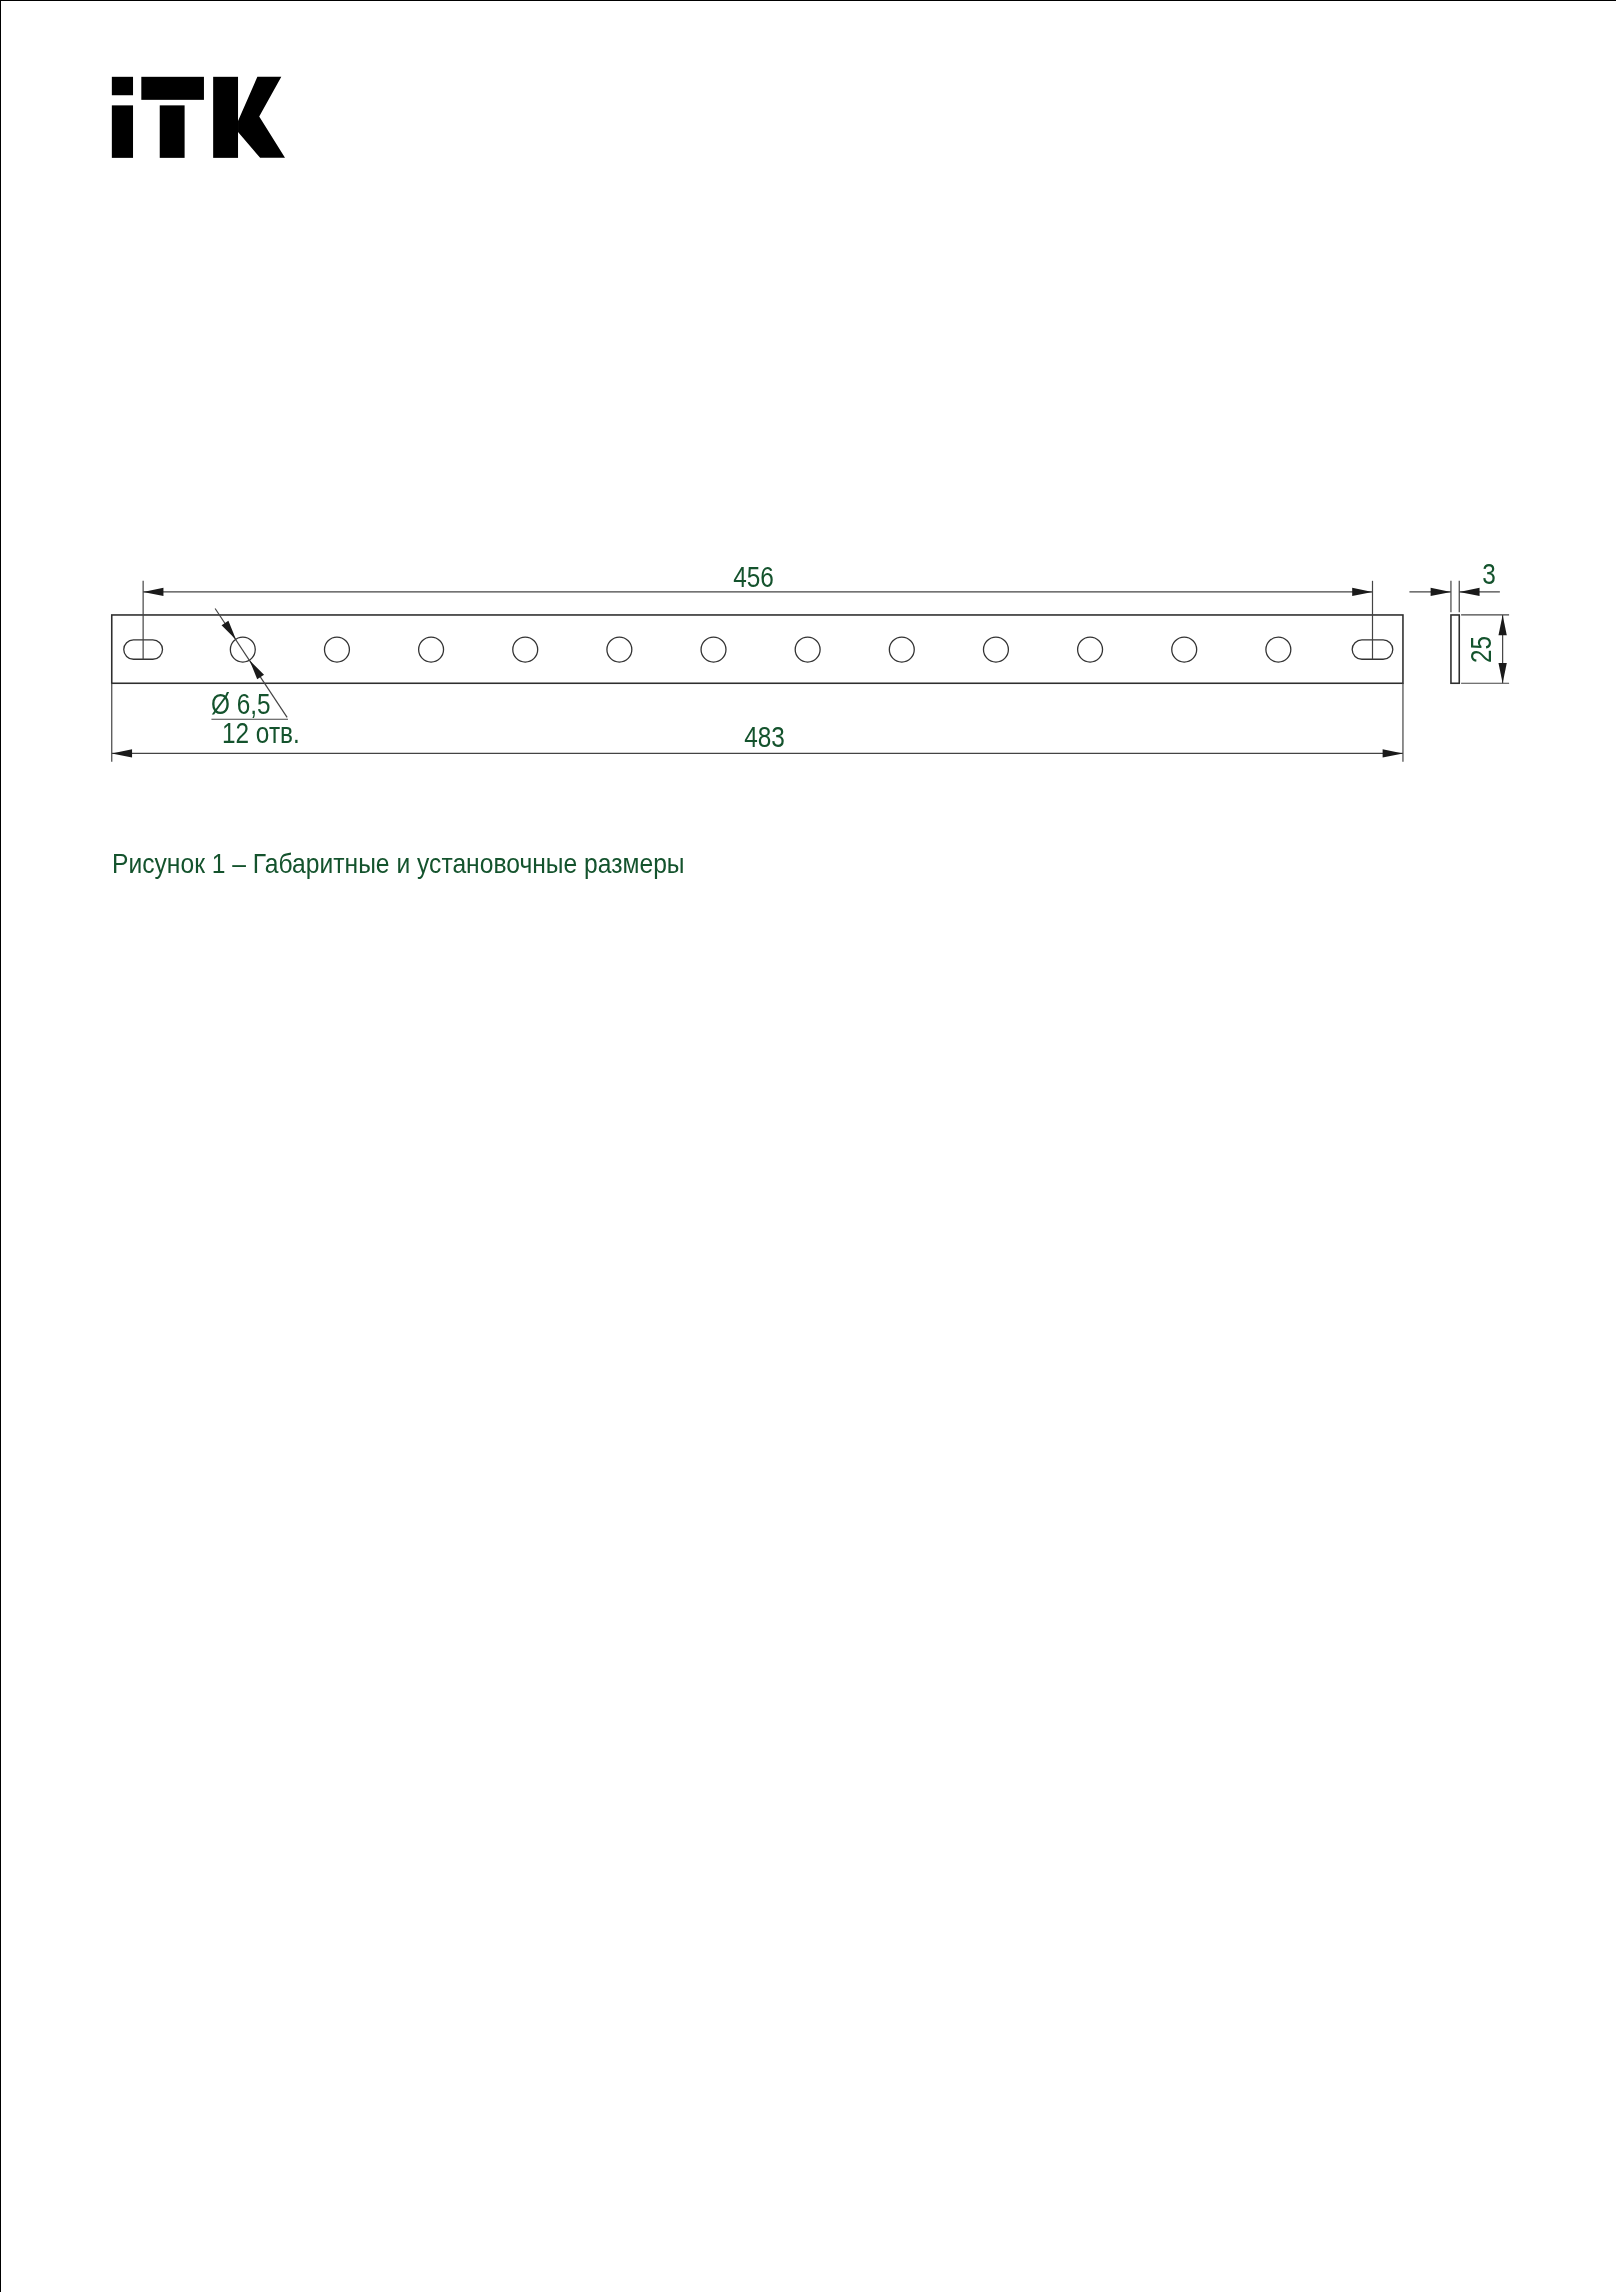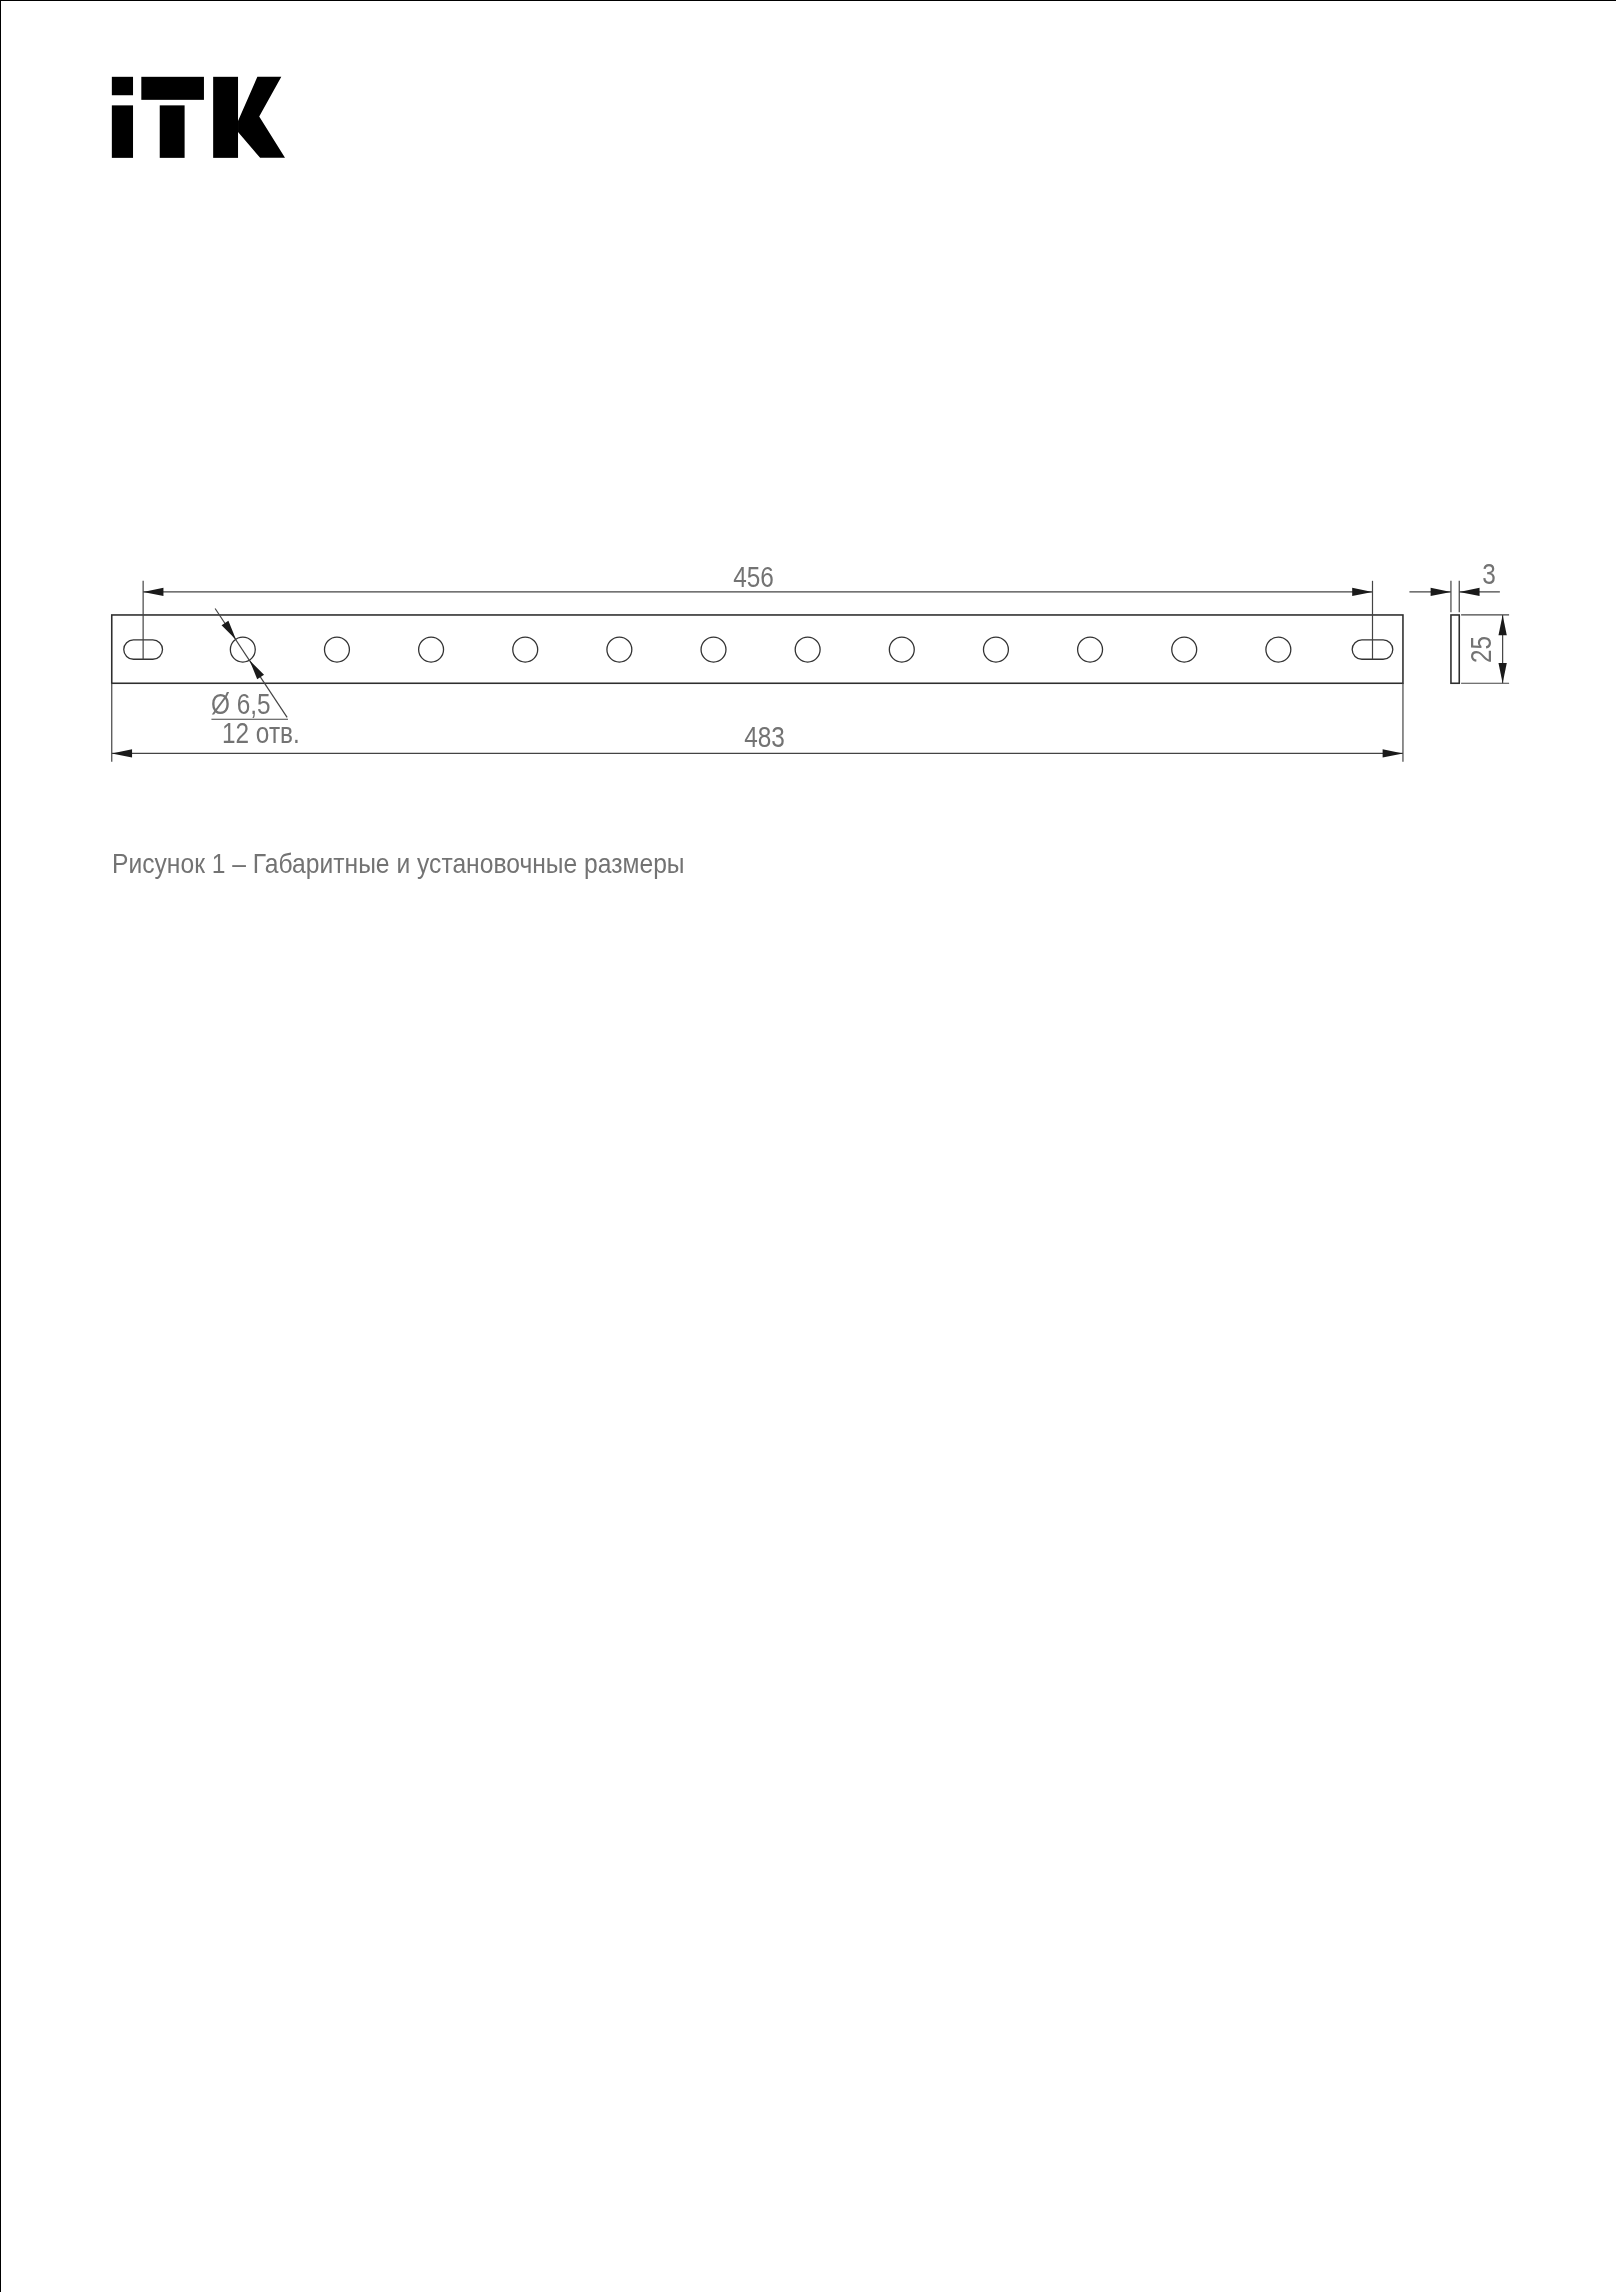--- a/index.html
+++ b/index.html
@@ -5,21 +5,21 @@
   html, body { margin: 0; padding: 0; background: #888; }
   .page {
     position: relative;
     width: 1617px;
     height: 2293px;
     background: #ffffff;
     border: 1.8px solid #000;
     box-sizing: border-box;
     overflow: hidden;
     font-family: "Liberation Sans", "DejaVu Sans", sans-serif;
-    color: #737373;
+    color: #14532d;
   }
   .logo {
     position: absolute;
     left: 109px;
     top: 72px;
     width: 175px;
     height: 85px;
   }
   .drawing-layer {
     position: absolute;

